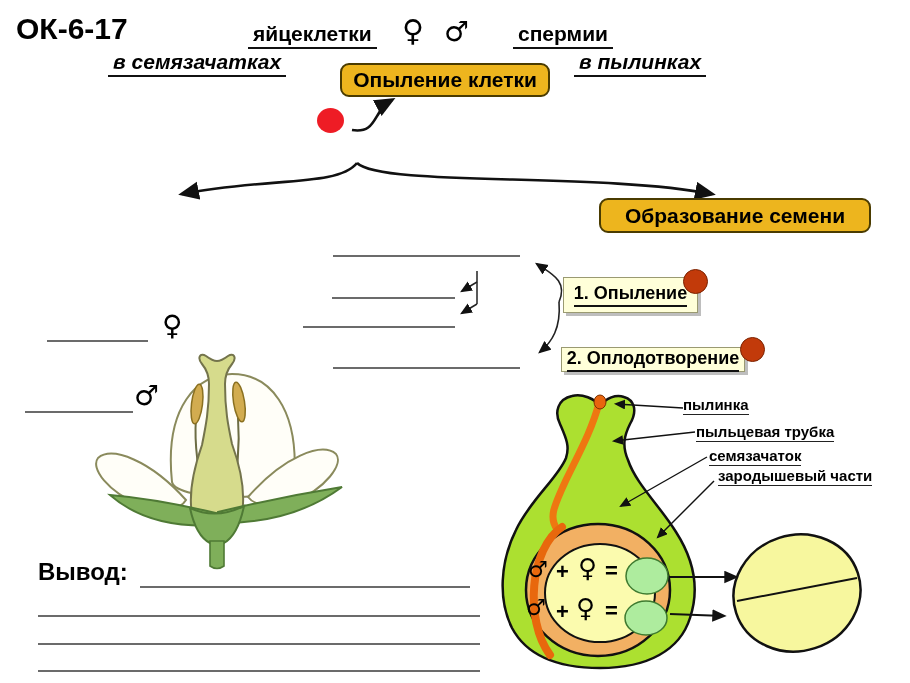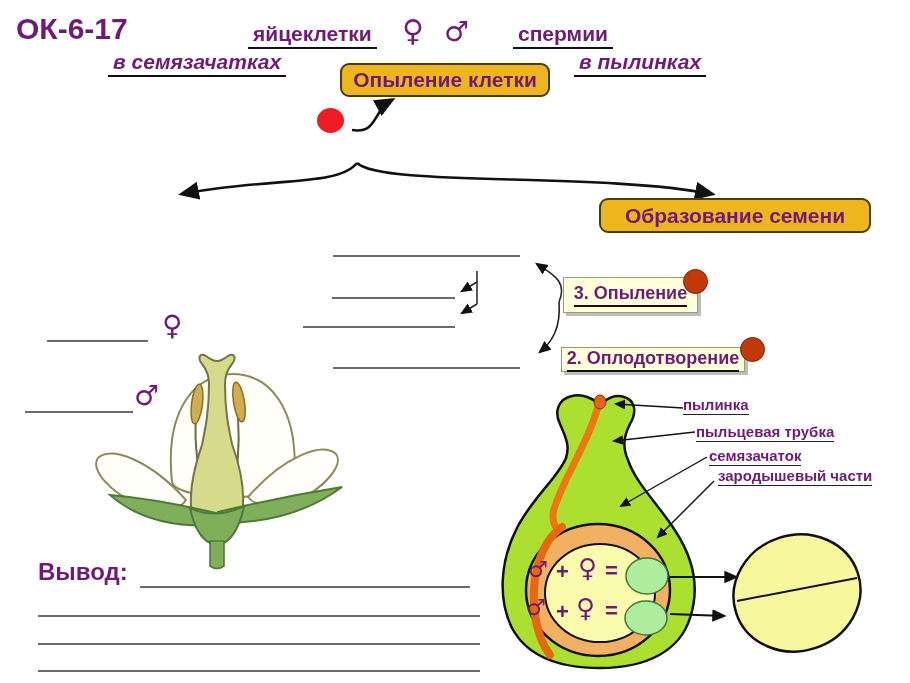--- a/index.html
+++ b/index.html
@@ -1,17 +1,17 @@
 <!DOCTYPE html>
 <html><head>
 <meta charset="utf-8">
 <style>
   html,body{margin:0;padding:0;background:#fff;}
   .canvas{position:relative;width:910px;height:683px;background:#fff;overflow:hidden;
-          font-family:"Liberation Sans",sans-serif;color:#701a75;}
+          font-family:"Liberation Sans",sans-serif;color:#000000;}
   .layer{position:absolute;left:0;top:0;width:910px;height:683px;}
   .abs{position:absolute;white-space:nowrap;}
   .b{font-weight:bold;}
   .u{border-bottom:2.5px solid #111;padding:0 5px 1px 5px;}
   .it{font-style:italic;}
   .sym{font-family:"DejaVu Sans",sans-serif;font-weight:bold;line-height:1;}
   .box{position:absolute;display:flex;align-items:center;justify-content:center;
        font-weight:bold;text-align:center;box-sizing:border-box;}
   .gold{background:#EDB51E;border:2px solid #4a3b00;border-radius:9px;}
   .green{background:#8DC63F;border:2.5px solid #4d7a10;border-radius:10px;}
@@ -124,21 +124,21 @@
   <div class="abs b it u" style="left:108px;top:50px;font-size:21px;">в семязачатках</div>
   <div class="abs b it u" style="left:574px;top:50px;font-size:21px;">в пылинках</div>
 
   <div class="box gold" style="left:340px;top:63px;width:210px;height:34px;font-size:21px;">Опыление клетки</div>
 
   <div class="dot" style="left:317px;top:108px;width:27px;height:25px;background:#EE1C25;"></div>
 
   <div class="box gold" style="left:585px;top:198px;width:272px;height:35px;font-size:21px;margin-left:14px;">Образование семени</div>
 
   <div class="box note" style="left:563px;top:277px;width:135px;height:36px;font-size:18px;">
-      <span>3. Опыление</span>
+      <span>1. Опыление</span>
     </div>
   <div class="dot" style="left:683px;top:269px;width:23px;height:23px;background:#C23A0A;border:1px solid #7c2200;"></div>
 
   <div class="box note" style="left:561px;top:347px;width:184px;height:25px;font-size:18px;">
       <span>2. Оплодотворение</span>
     </div>
   <div class="dot" style="left:740px;top:337px;width:23px;height:23px;background:#C23A0A;border:1px solid #7c2200;"></div>
 
   <div class="abs sym" style="left:162px;top:312px;font-size:28px;">♀</div>
   <div class="abs sym" style="left:134px;top:382px;font-size:28px;">♂</div>

